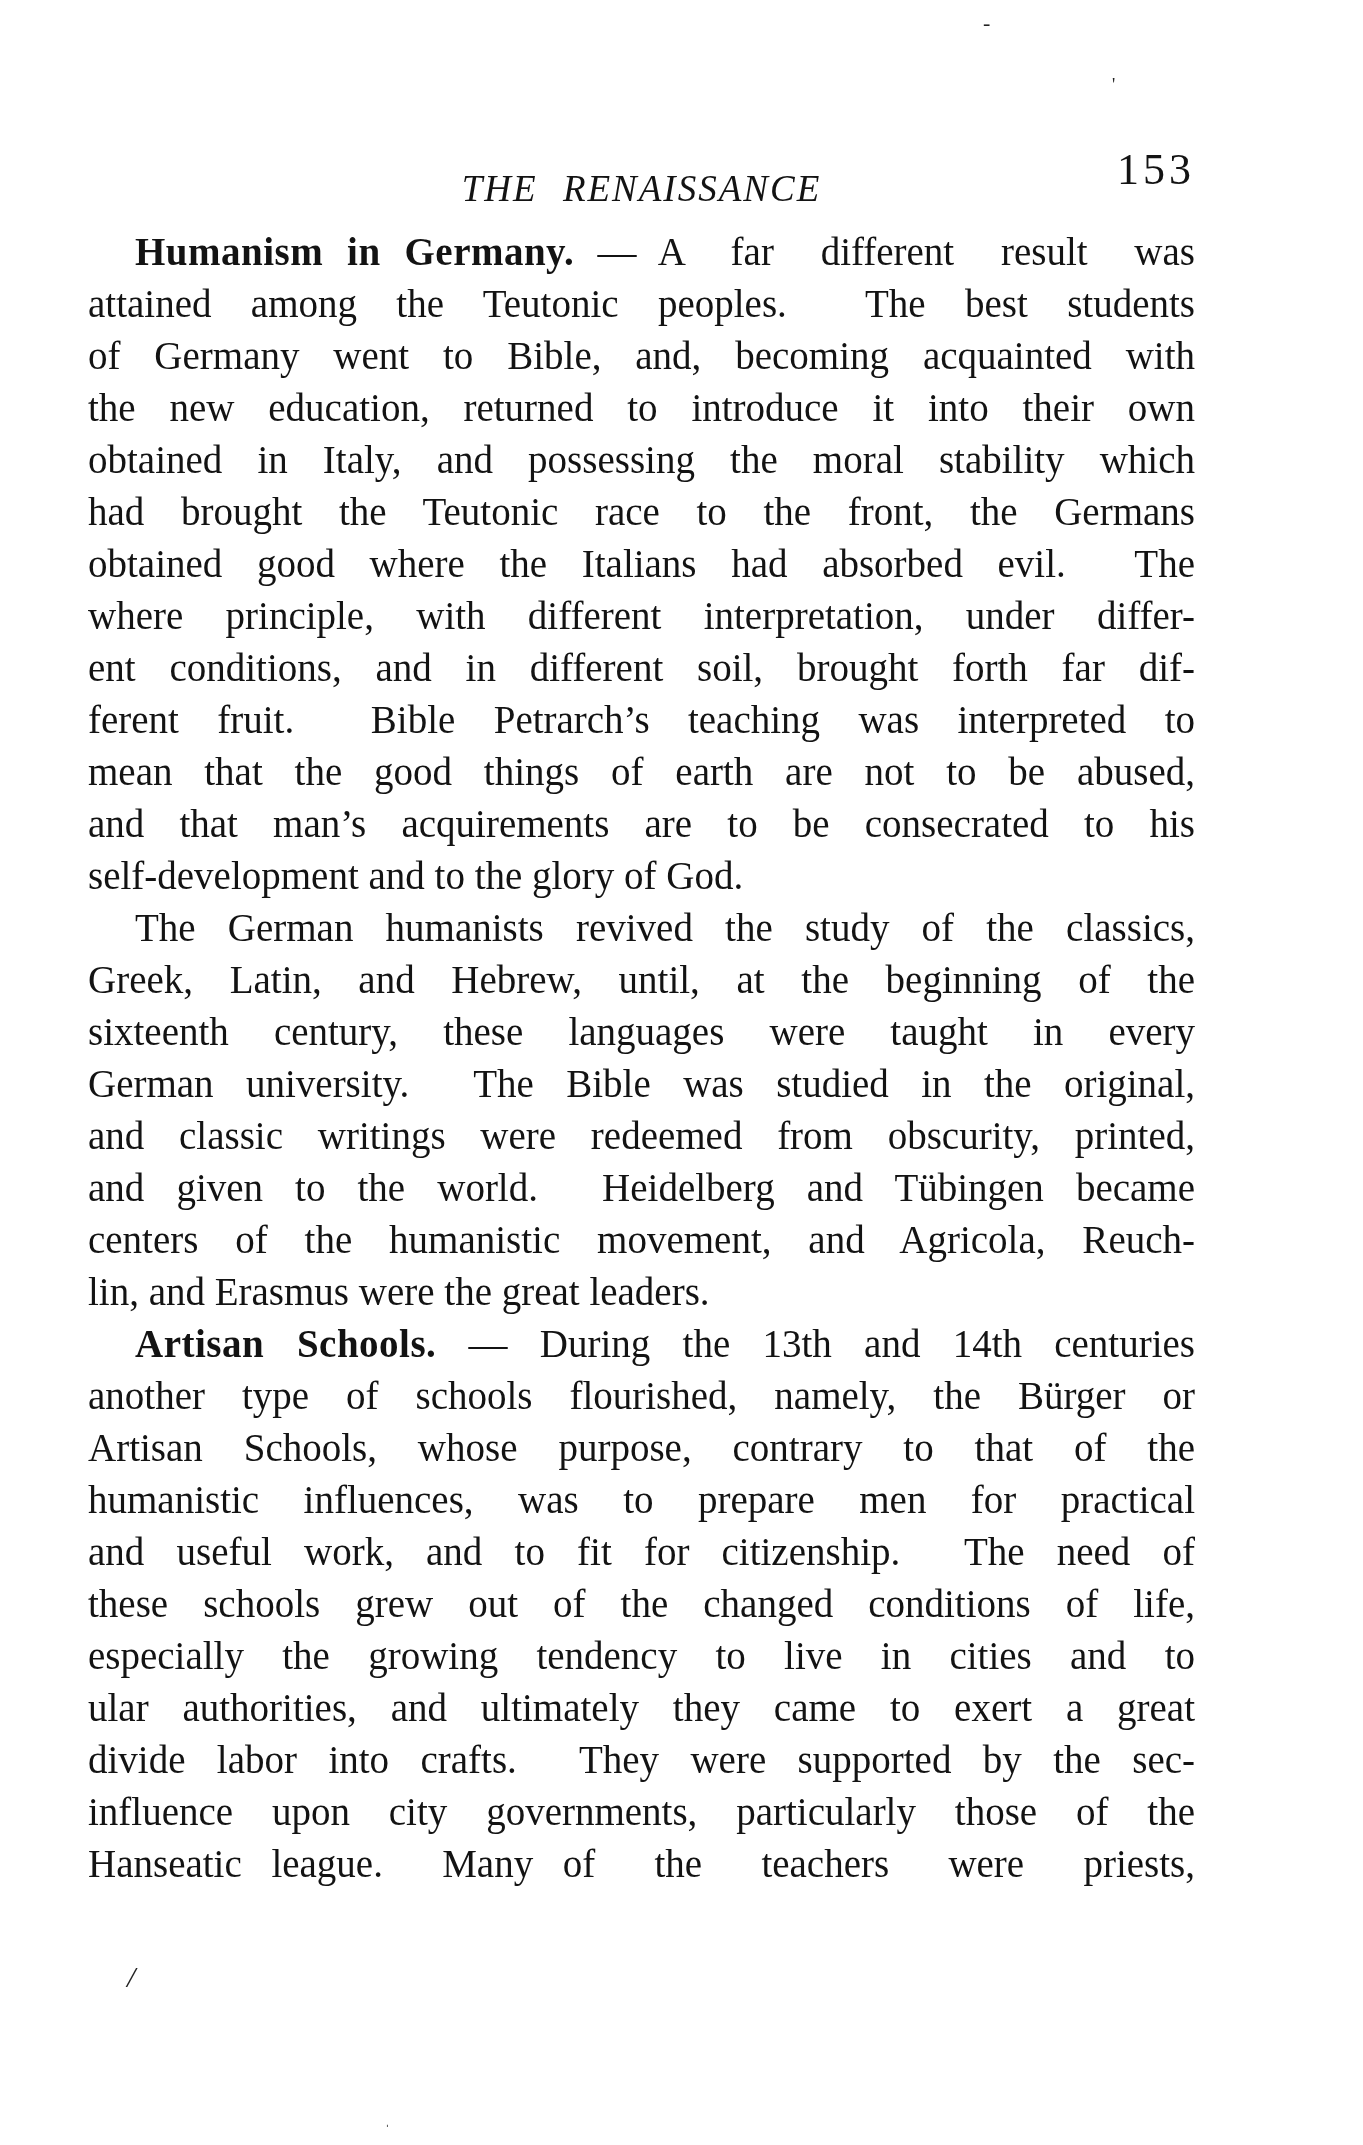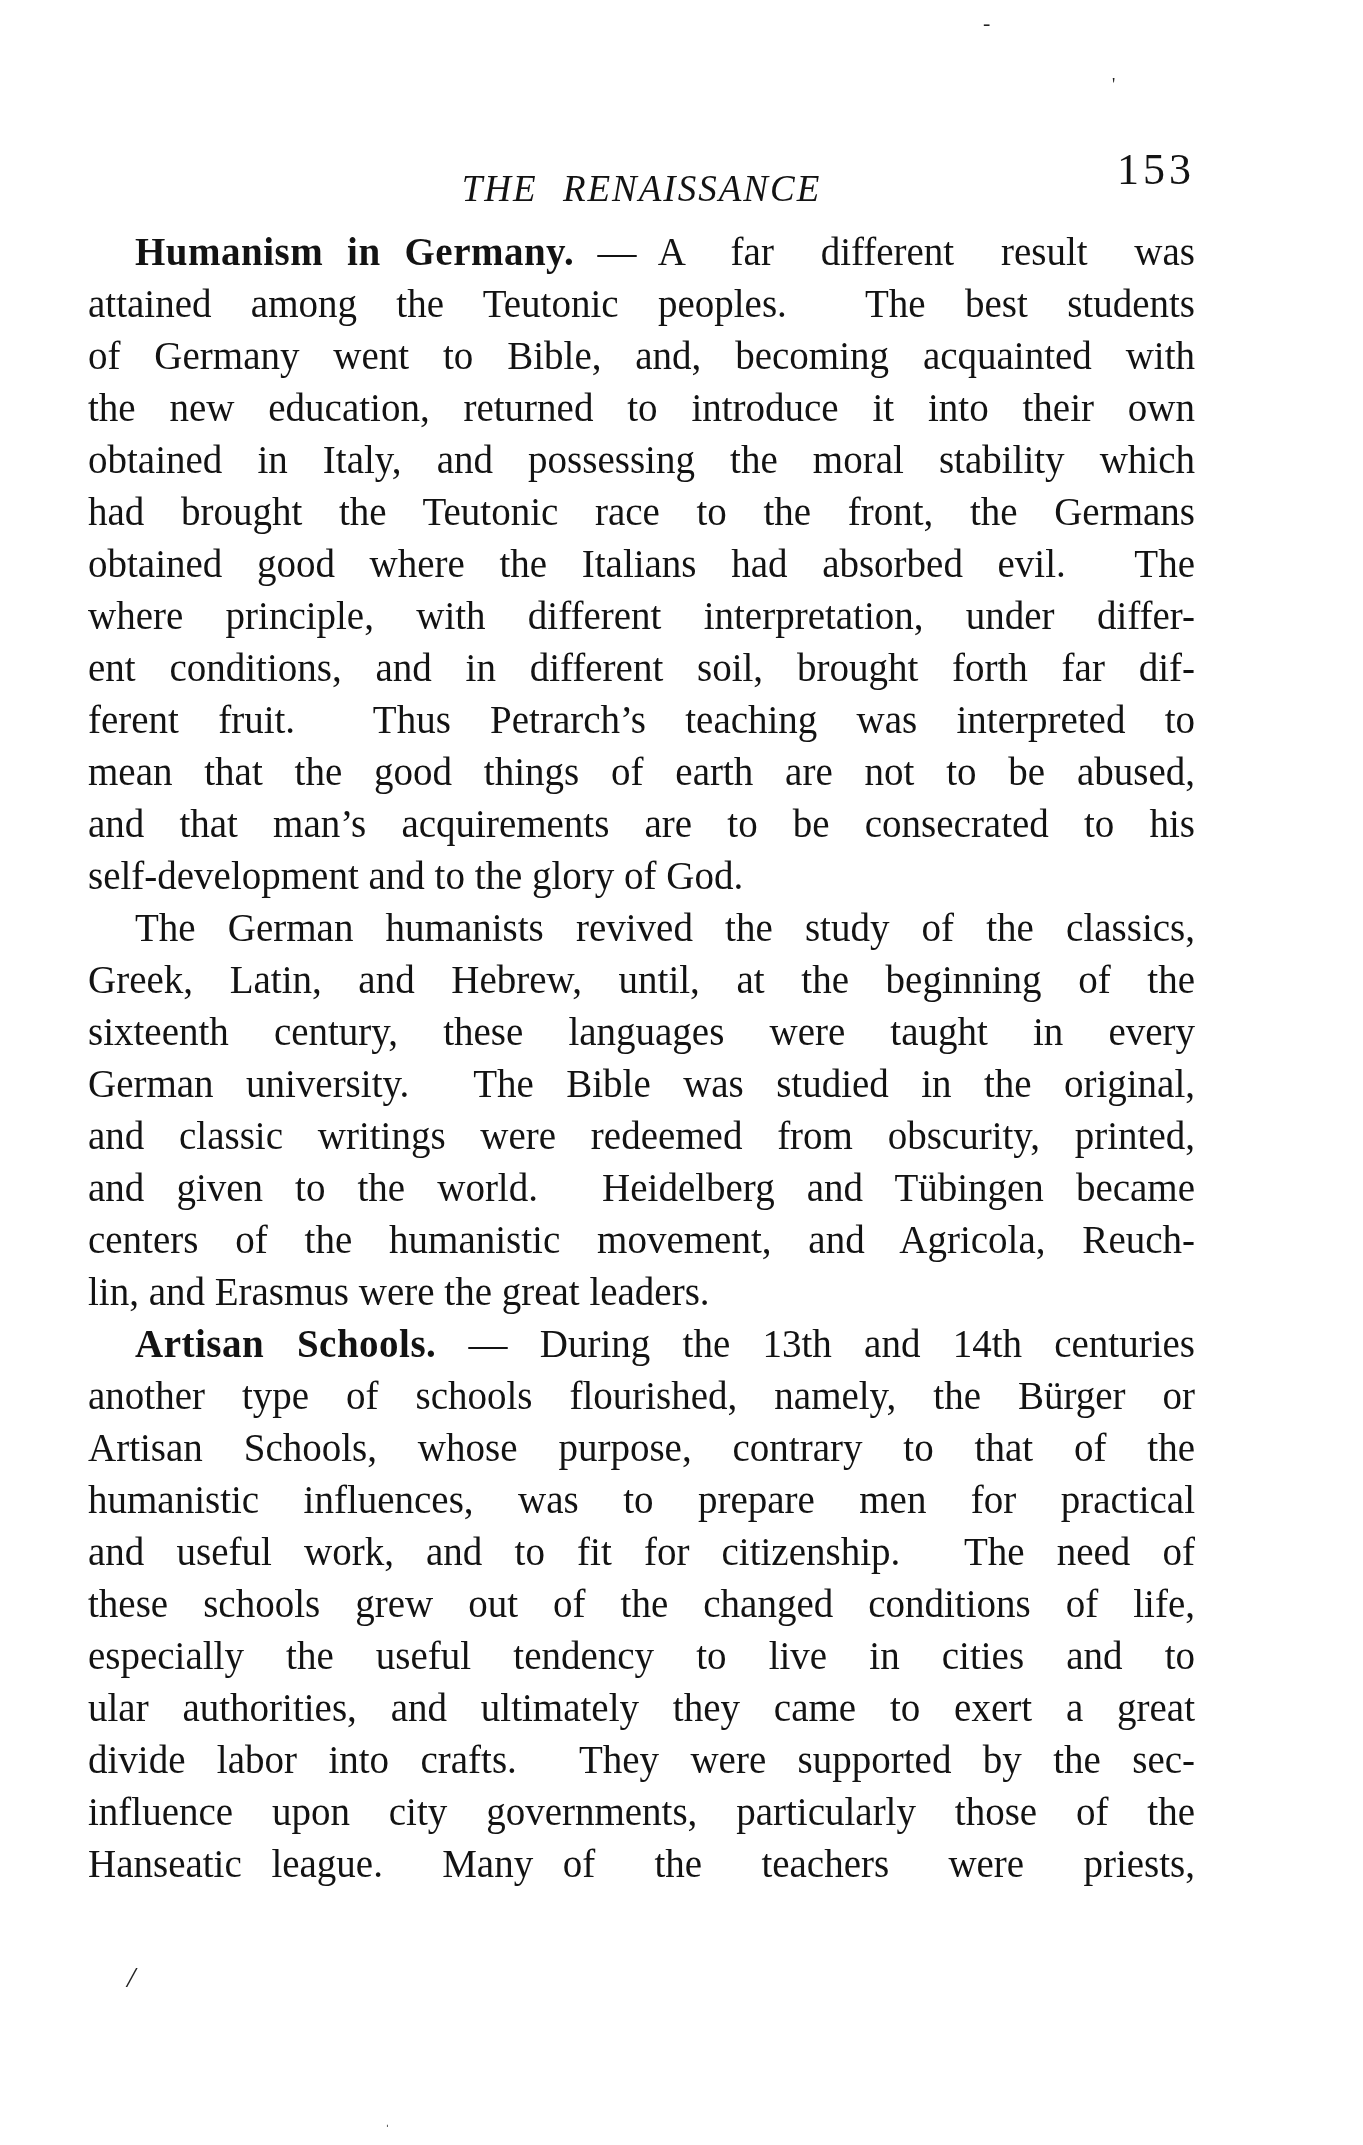--- a/index.html
+++ b/index.html
@@ -88,21 +88,21 @@
       <div class="paragraph">
         <div class="line fill indent"><b>Humanism in Germany.</b> — A  far  different  result  was</div>
         <div class="line fill">attained among the Teutonic peoples.  The best students</div>
         <div class="line fill">of Germany went to Bible, and, becoming acquainted with</div>
         <div class="line fill">the new education, returned to introduce it into their own</div>
         <div class="line fill">obtained in Italy, and possessing the moral stability which</div>
         <div class="line fill">had brought the Teutonic race to the front, the Germans</div>
         <div class="line fill">obtained good where the Italians had absorbed evil.  The</div>
         <div class="line fill">where principle, with different interpretation, under differ-</div>
         <div class="line fill">ent conditions, and in different soil, brought forth far dif-</div>
-        <div class="line fill">ferent fruit.  Thus Petrarch’s teaching was interpreted to</div>
+        <div class="line fill">ferent fruit.  Bible Petrarch’s teaching was interpreted to</div>
         <div class="line fill">mean that the good things of earth are not to be abused,</div>
         <div class="line fill">and that man’s acquirements are to be consecrated to his</div>
         <div class="line last">self-development and to the glory of God.</div>
       </div>
       <div class="paragraph">
         <div class="line fill indent">The German humanists revived the study of the classics,</div>
         <div class="line fill">Greek, Latin, and Hebrew, until, at the beginning of the</div>
         <div class="line fill">sixteenth century, these languages were taught in every</div>
         <div class="line fill">German university.  The Bible was studied in the original,</div>
         <div class="line fill">and classic writings were redeemed from obscurity, printed,</div>
@@ -110,21 +110,21 @@
         <div class="line fill">centers of the humanistic movement, and Agricola, Reuch-</div>
         <div class="line last">lin, and Erasmus were the great leaders.</div>
       </div>
       <div class="paragraph">
         <div class="line fill indent"><b>Artisan Schools.</b> — During the 13th and 14th centuries</div>
         <div class="line fill">another type of schools flourished, namely, the Bürger or</div>
         <div class="line fill">Artisan Schools, whose purpose, contrary to that of the</div>
         <div class="line fill">humanistic influences, was to prepare men for practical</div>
         <div class="line fill">and useful work, and to fit for citizenship.  The need of</div>
         <div class="line fill">these schools grew out of the changed conditions of life,</div>
-        <div class="line fill">especially the useful tendency to live in cities and to</div>
+        <div class="line fill">especially the growing tendency to live in cities and to</div>
         <div class="line fill">ular authorities, and ultimately they came to exert a great</div>
         <div class="line fill">divide labor into crafts.  They were supported by the sec-</div>
         <div class="line fill">influence upon city governments, particularly those of the</div>
         <div class="line fill">Hanseatic league.  Many of  the  teachers  were  priests,</div>
       </div>
     </div>
 
   <span class="artifact dash-top">-</span>
   <span class="artifact tick-top">'</span>
   <span class="artifact slash-foot">/</span>

